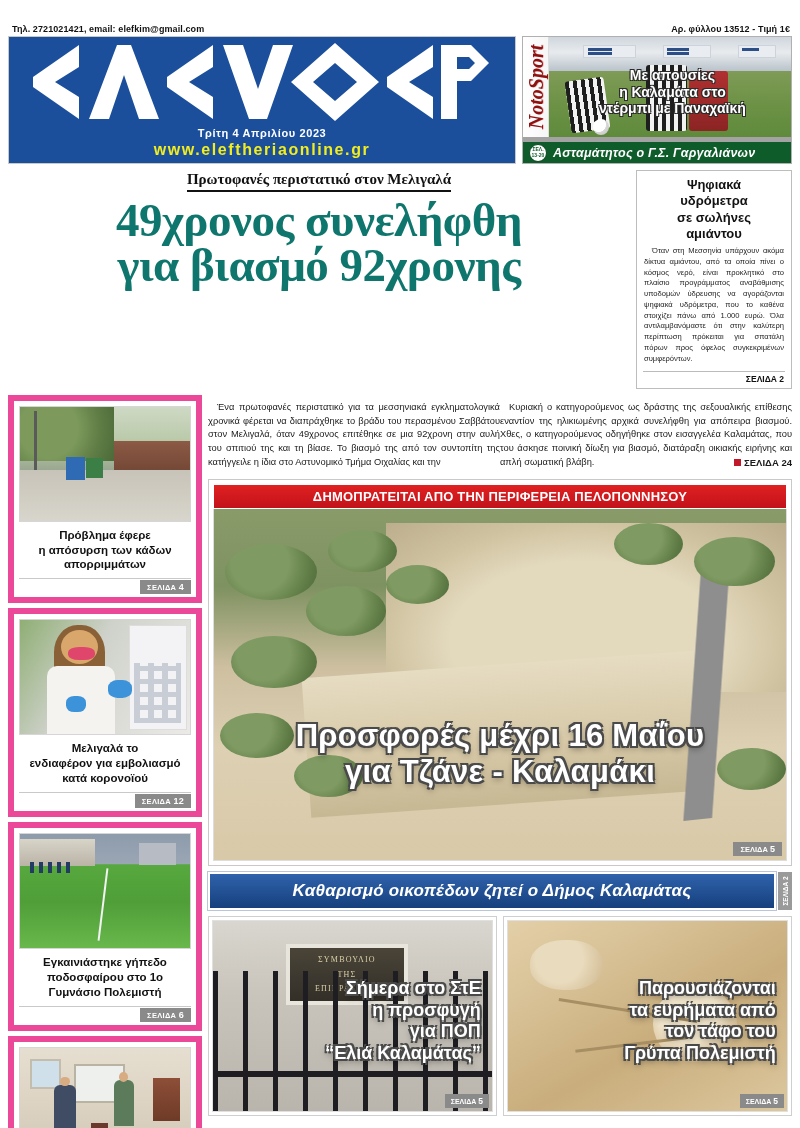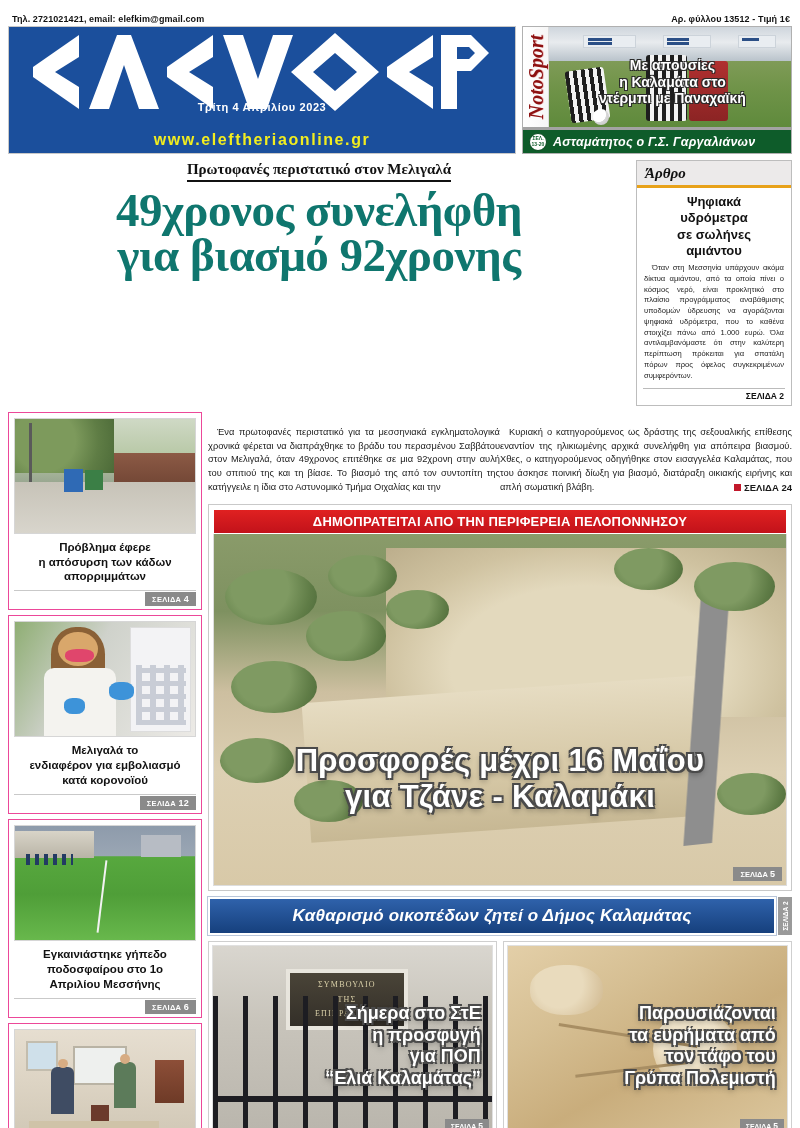--- a/index.html
+++ b/index.html
@@ -3,21 +3,21 @@
 <meta charset="utf-8">
 <style>
   * { box-sizing: border-box; margin: 0; padding: 0; }
   body {
     width: 800px; height: 1128px;
     background: #ffffff;
     font-family: "Liberation Sans", sans-serif;
     overflow: hidden;
     position: relative;
   }
-  .page { width: 800px; height: 800px; position: relative; padding: 6px 8px; }
+  .page { width: 800px; height: 800px; position: relative; padding: 16px 8px; }
 
   
   .topstrip {
     display: flex; justify-content: space-between; align-items: flex-end;
     height: 20px; padding: 3px 2px 2px 4px;
   }
   .topstrip span { font-size: 9px; font-weight: bold; color: #111; letter-spacing: .1px; }
 
   
   .headrow { display: flex; gap: 6px; height: 128px; }
@@ -28,21 +28,21 @@
     position: relative;
     border: 1px solid #c8c8c8;
     overflow: hidden;
   }
   .logo-wrap {
     position: absolute; top: 4px; left: 0; right: 0;
     text-align: center;
   }
   .logo-svg { display:block; margin: 0 auto; }
   .mast-date {
-    position: absolute; bottom: 40px; left: 0; right: 0;
+    position: absolute; bottom: 24px; left: 0; right: 0;
     text-align: center; color: #ffffff;
     font-size: 11px; font-weight: bold; letter-spacing: .6px;
   }
   .mast-url {
     position: absolute; bottom: 4px; left: 0; right: 0;
     text-align: center; color: #f2ed1f;
     font-size: 16px; font-weight: bold; letter-spacing: 1.6px;
   }
 
   .sportad {
@@ -93,21 +93,21 @@
           background: radial-gradient(circle at 35% 35%, #fff 0 48%, #d8d8d8 52%, #bdbdbd 100%); }
   .sportad-text {
     position: absolute; left: 4%; right: 2%; top: 30%;
     text-align: center; color: #ffffff;
     font-size: 14px; font-weight: bold; line-height: 1.18;
     text-shadow: 1px 1px 0 #2a2a2a, -1px 1px 0 #2a2a2a, 1px -1px 0 #2a2a2a, -1px -1px 0 #2a2a2a;
   }
   .sportad-foot {
     flex: 0 0 26px; background: #0e5c2a;
     display: flex; align-items: center; gap: 6px; padding: 0 6px;
-    border-top: 3px solid #a3a3a3;
+    border-top: 5px solid #a3a3a3;
   }
   .sel-circle {
     flex: 0 0 18px; height: 18px; border-radius: 50%;
     background: #ffffff; color: #0e5c2a;
     font-size: 5px; font-weight: bold; line-height: 1.05;
     display: flex; flex-direction: column; align-items: center; justify-content: center;
     border: 1px solid #0b4a22;
   }
   .sportad-foot .ftxt {
     color: #ffffff; font-size: 12.5px; font-weight: bold; font-style: italic;
@@ -151,28 +151,28 @@
     color: #111; padding: 6px 6px 4px;
   }
   .rail-body {
     font-size: 7.6px; line-height: 1.42; color: #222; text-align: justify;
     padding: 0 7px 3px; text-indent: 8px;
   }
   .rail-rule { border-top: 1px solid #bbb; margin: 3px 6px 0; }
   .rail-page { text-align: right; font-size: 8.5px; font-weight: bold; padding: 2px 7px 4px; color:#111; }
 
   
-  .artcols { display: flex; margin-top: 14px; }
+  .artcols { display: flex; margin-top: 6px; }
   .artcols .c { flex: 1 1 0; font-size: 9.3px; line-height: 1.5; color:#1a1a1a; text-align: justify; }
   .artcols .c p { text-indent: 9px; }
   .pagemark { white-space: nowrap; font-weight: bold; font-size: 9.5px; }
   .pagemark i { display: inline-block; width: 7px; height: 7px; background: #c2182b; margin-right: 3px; }
 
   
-  .card { border: 1px solid #ec4899; background:#fff; padding: 5px; margin-bottom: 5px; }
+  .card { border: 6px solid #ec4899; background:#fff; padding: 5px; margin-bottom: 5px; }
   .card .ph { width: 100%; height: 116px; border: 1px solid #d6d6d6; overflow: hidden; position: relative; }
   .card .cap {
     text-align: center; font-size: 11.5px; font-weight: bold; color: #111;
     line-height: 1.3; padding: 6px 2px 4px;
   }
   .card .cap-rule { border-top: 1px solid #c9c9c9; margin-top: 2px; position: relative; height: 14px; }
   .badge {
     position: absolute; right: 0; top: 1px;
     background: #8a8a8a; color: #fff; font-size: 7.5px; font-weight: bold;
     padding: 2px 7px; letter-spacing: .3px;
@@ -402,23 +402,20 @@
         <div class="kicker">Πρωτοφανές περιστατικό στον Μελιγαλά</div>
         <h1>
           <span>49χρονος συνελήφθη</span>
           <span class="l2">για βιασμό 92χρονης</span>
         </h1>
       </div>
     </div>
 
     <div class="rail">
       <div class="rail-box">
-        <div class="rail-head">
-          <span>Άρθρο</span>
-        </div>
         <div class="rail-title">
           <div>Ψηφιακά</div>
           <div>υδρόμετρα</div>
           <div>σε σωλήνες</div>
           <div>αμιάντου</div>
         </div>
         <div class="rail-body">Όταν στη Μεσσηνία υπάρχουν ακόμα δίκτυα αμιάντου, από τα οποία πίνει ο κόσμος νερό, είναι προκλητικό στο πλαίσιο προγράμματος αναβάθμισης υποδομών ύδρευσης να αγοράζονται ψηφιακά υδρόμετρα, που το καθένα στοιχίζει πάνω από 1.000 ευρώ. Όλα αντιλαμβανόμαστε ότι στην καλύτερη περίπτωση πρόκειται για σπατάλη πόρων προς όφελος συγκεκριμένων συμφερόντων.</div>
         <div class="rail-rule"></div>
         <div class="rail-page">ΣΕΛΙΔΑ 2</div>
       </div>
@@ -477,21 +474,21 @@
       <div class="card">
         <div class="ph ph-pitch">
           <div class="bldg"></div>
             <div class="bldg2"></div>
             <div class="ppl"></div>
             <div class="line"></div>
         </div>
         <div class="cap">
           <div>Εγκαινιάστηκε γήπεδο</div>
           <div>ποδοσφαίρου στο 1ο</div>
-          <div>Απριλίου Μεσσήνης</div>
+          <div>Γυμνάσιο Πολεμιστή</div>
         </div>
         <div class="cap-rule">
           <div class="badge">
             <span>ΣΕΛΙΔΑ</span>
             <b>6</b>
           </div>
         </div>
       </div>
 
       <div class="card">

